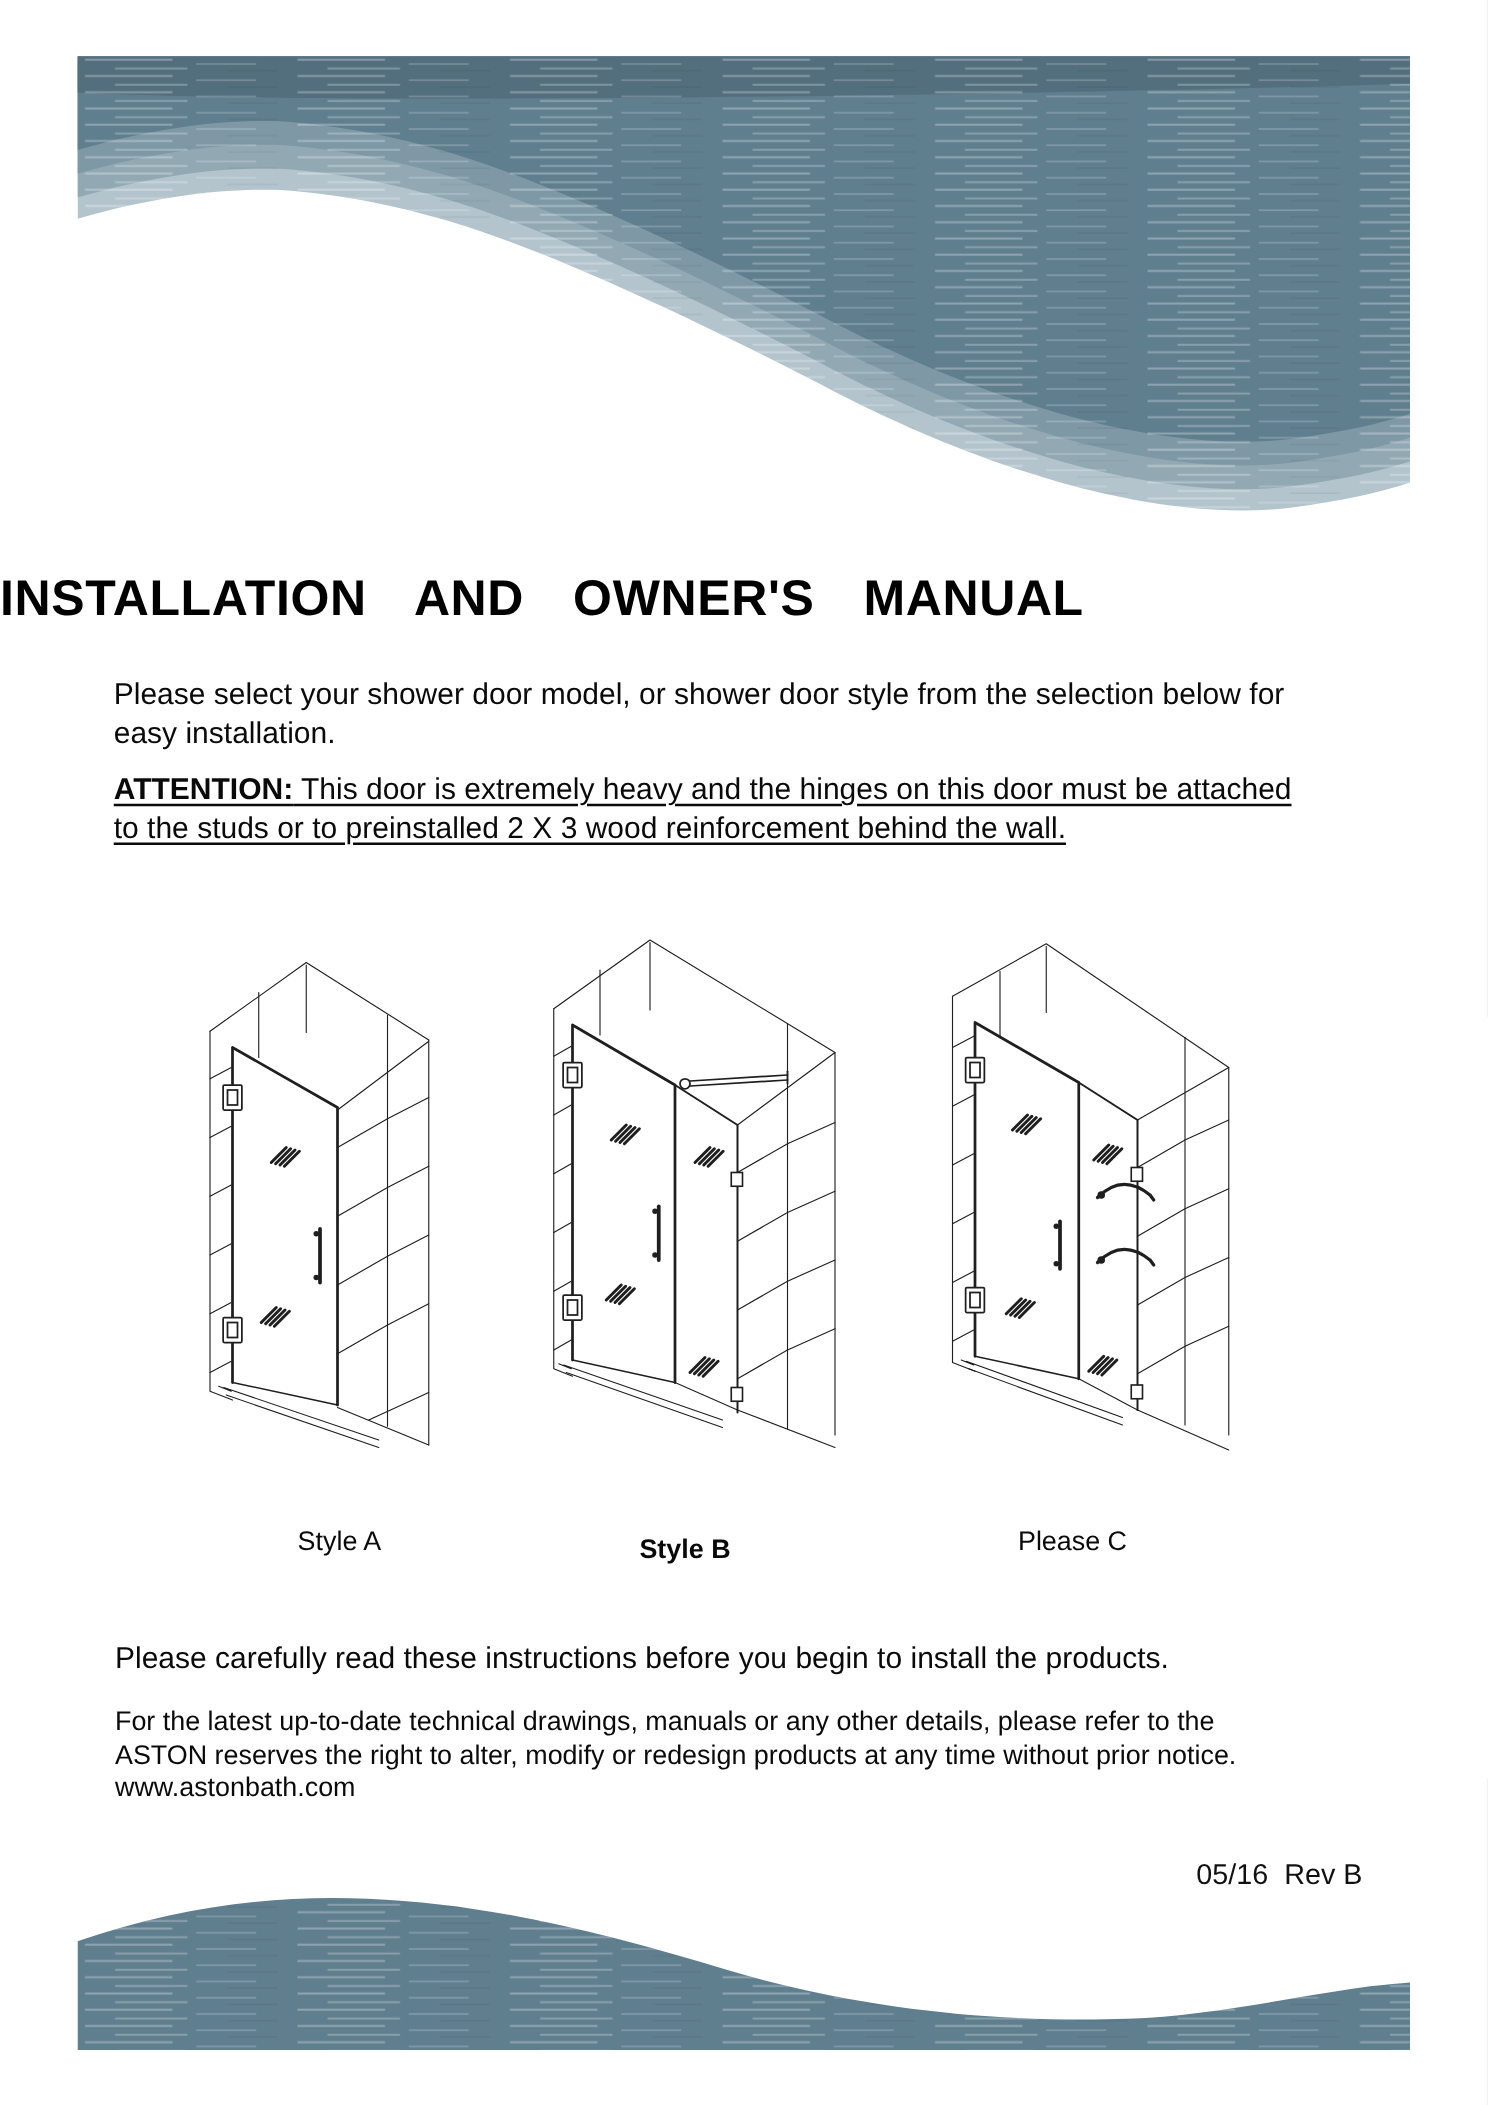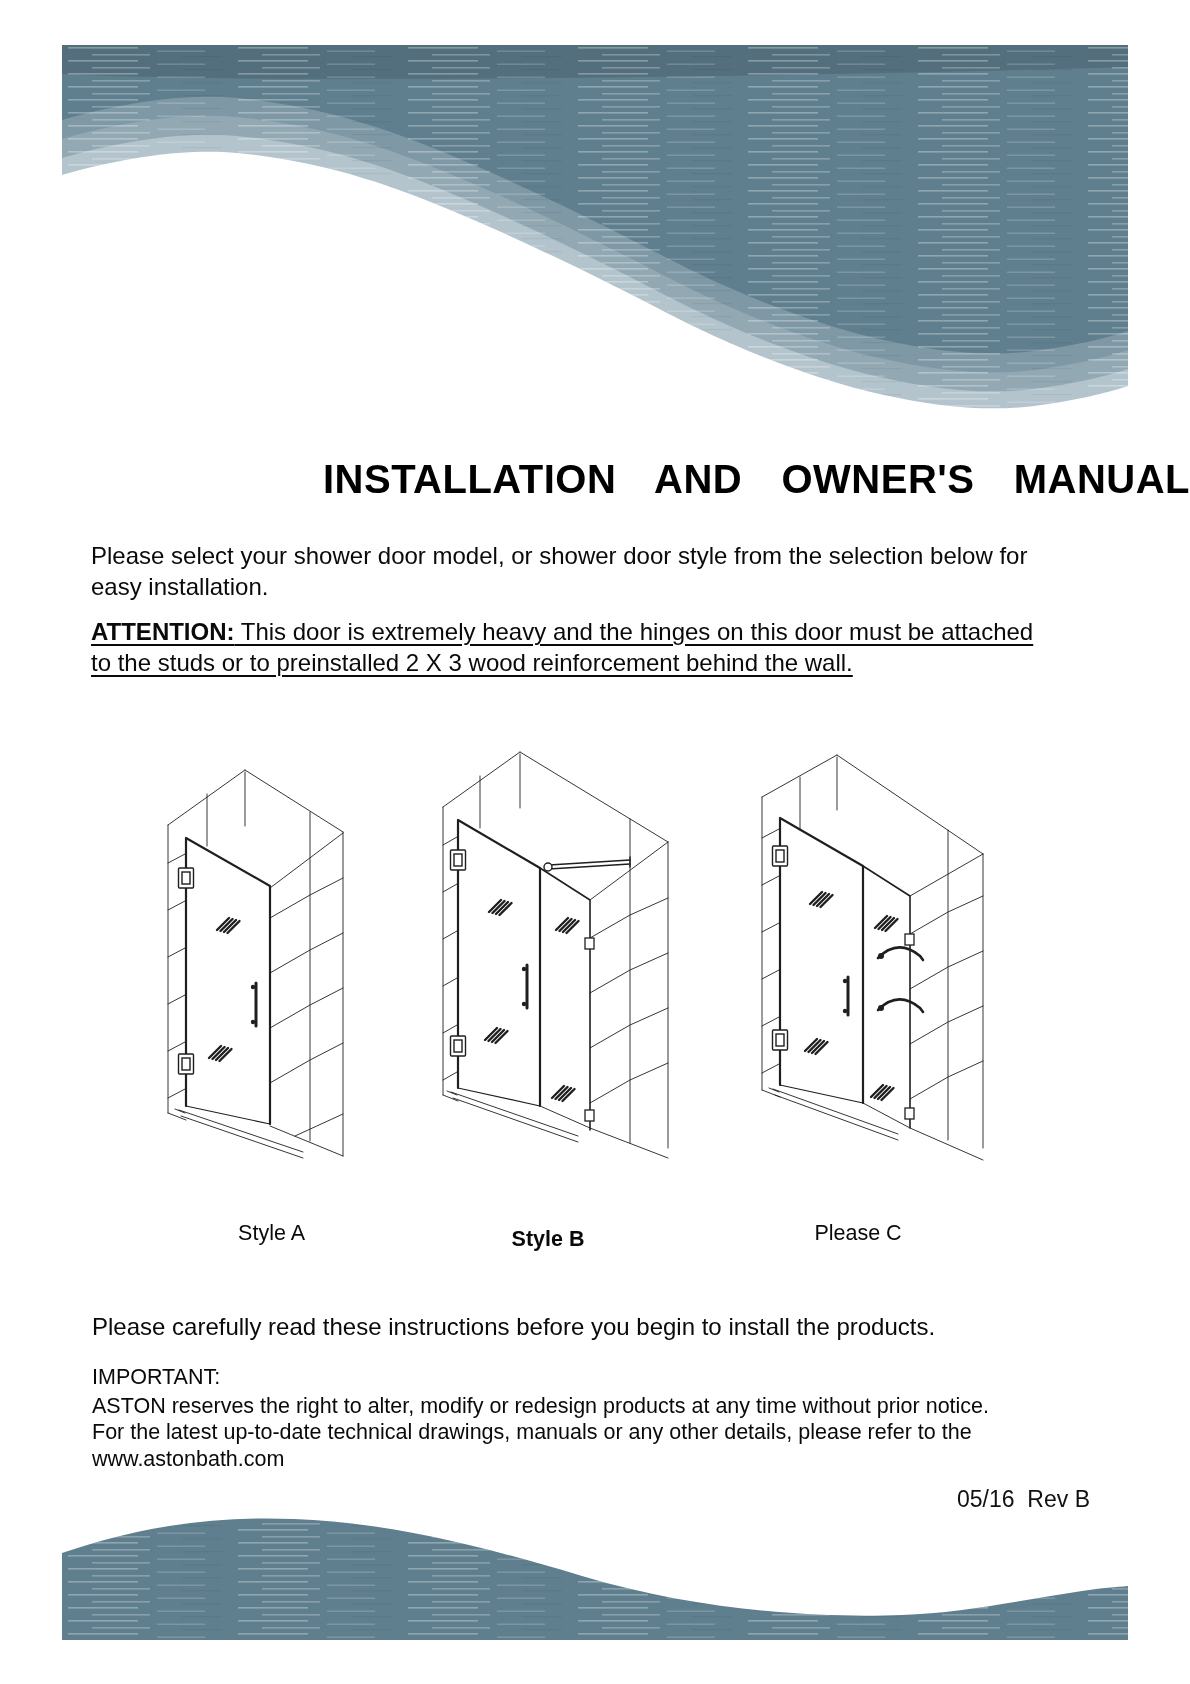--- a/index.html
+++ b/index.html
@@ -3,21 +3,21 @@
 <meta charset="utf-8">
 <style>
   html,body{margin:0;padding:0;background:#e8e8e8;}
   .page{
     position:relative;width:1190px;height:1684px;margin:0 auto;
     background:#ffffff;overflow:hidden;
     font-family:"Liberation Sans", sans-serif;color:#0a0a0a;
   }
   .abs{position:absolute;}
   .doc-title{
-    left:0;right:0;top:430px;text-align:right;
+    left:0;right:0;top:430px;text-align:left;
     font-size:40px;font-weight:bold;letter-spacing:.5px;word-spacing:8px;
     white-space:pre;color:#000;
   }
   .body-text{font-size:24px;line-height:31px;}
   .intro{left:91px;top:540px;width:980px;}
   .attention{left:91px;top:616px;width:965px;}
   .attention .u{text-decoration:underline;text-decoration-thickness:1.5px;text-underline-offset:4px;}
   .attention .lbl{font-weight:bold;}
   .style-label{font-size:21.5px;text-align:center;width:130px;}
   .read-note{left:92px;top:1311px;width:1000px;}
@@ -213,23 +213,22 @@
     </svg>
   </div>
 
   <div class="abs style-label" style="left:175px;top:1221px;text-align:right;">Style A</div>
   <div class="abs style-label" style="left:483px;top:1227px;font-weight:bold;">Style B</div>
   <div class="abs style-label" style="left:793px;top:1221px;">Please C</div>
 
   <p class="abs body-text read-note" style="margin:0">Please carefully read these instructions before you begin to install the products.</p>
 
   <div class="abs important">
-    <span class="ilbl">IMPORTANT:</span>
+    <span style="display:block">For the latest up-to-date technical drawings, manuals or any other details, please refer to the</span>
     <span style="display:block">ASTON reserves the right to alter, modify or redesign products at any time without prior notice.</span>
-    <span style="display:block">For the latest up-to-date technical drawings, manuals or any other details, please refer to the</span>
     <span style="display:block">www.astonbath.com</span>
   </div>
 
   <div class="abs revision">05/16  Rev B</div>
 
   <div class="abs" style="left:62px;top:1488px;">
     <svg width="1066" height="152" viewBox="0 0 1066 152">
       <defs>
         <pattern id="tx2" patternUnits="userSpaceOnUse" width="170" height="13">
           <rect x="6" y="2" width="70" height="1.6" fill="rgba(255,255,255,0.30)"></rect>

